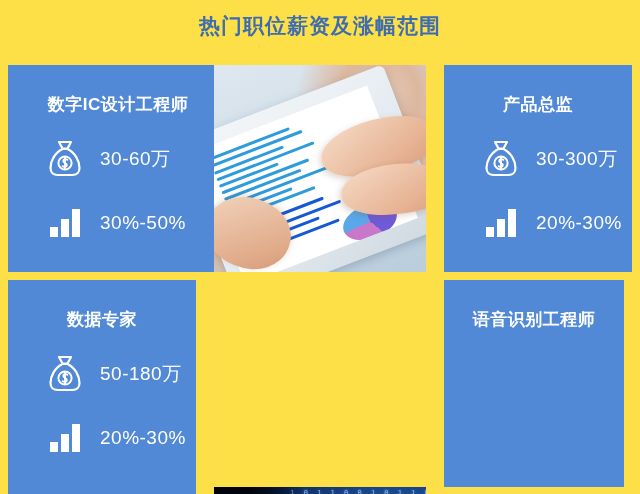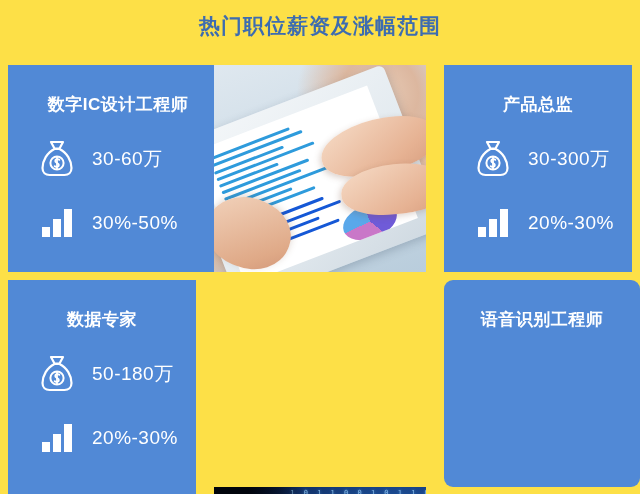--- a/index.html
+++ b/index.html
@@ -62,21 +62,21 @@
   .stat-icon svg { display: block; }
   .stat-value {
     font-size: 19px;
     color: #ffffff;
     white-space: nowrap;
     letter-spacing: 0.5px;
   }
 
   
   .card .card-title { margin-top: 28px; }
-  .card .rows { margin-top: 22px; padding-left: 28px; }
+  .card .rows { margin-top: 22px; padding-left: 36px; }
   .card .stat-row + .stat-row { margin-top: 22px; }
   .stat-row .stat-value { margin-left: 14px; }
 
   
   .photo { position: relative; overflow: hidden; }
 
   
   .photo-tablet {
     background:
       radial-gradient(circle at 78% 14%, #e8cdb9 0%, #dcb79f 16%, rgba(220,183,159,0) 34%),
@@ -301,17 +301,17 @@
 1 0 1 1 0 1 0 1 0 1 1 0 0 1 0
 0 1 1 0 0 1 1 0 1 0 0 1 1 0 1
 1 1 0 1 1 0 1 0 0 1 1 0 1 1 0
 0 1 0 0 1 0 0 1 1 1 0 1 0 0 1
 1 0 0 1 1 1 0 1 0 0 1 1 1 0 0
 0 1 1 1 0 1 1 0 1 1 0 0 0 1 1</div>
     <div class="bin-mask-left"></div>
 
   </div>
 
-  <div class="panel card" style="left:444px; top:280px; width:196px; height:207px;border-radius:9px;">
+  <div class="panel card" style="left:444px; top:280px; width:180px; height:207px;">
     <div class="card-title">语音识别工程师</div>
   </div>
 
 </div>
 
 </body></html>

